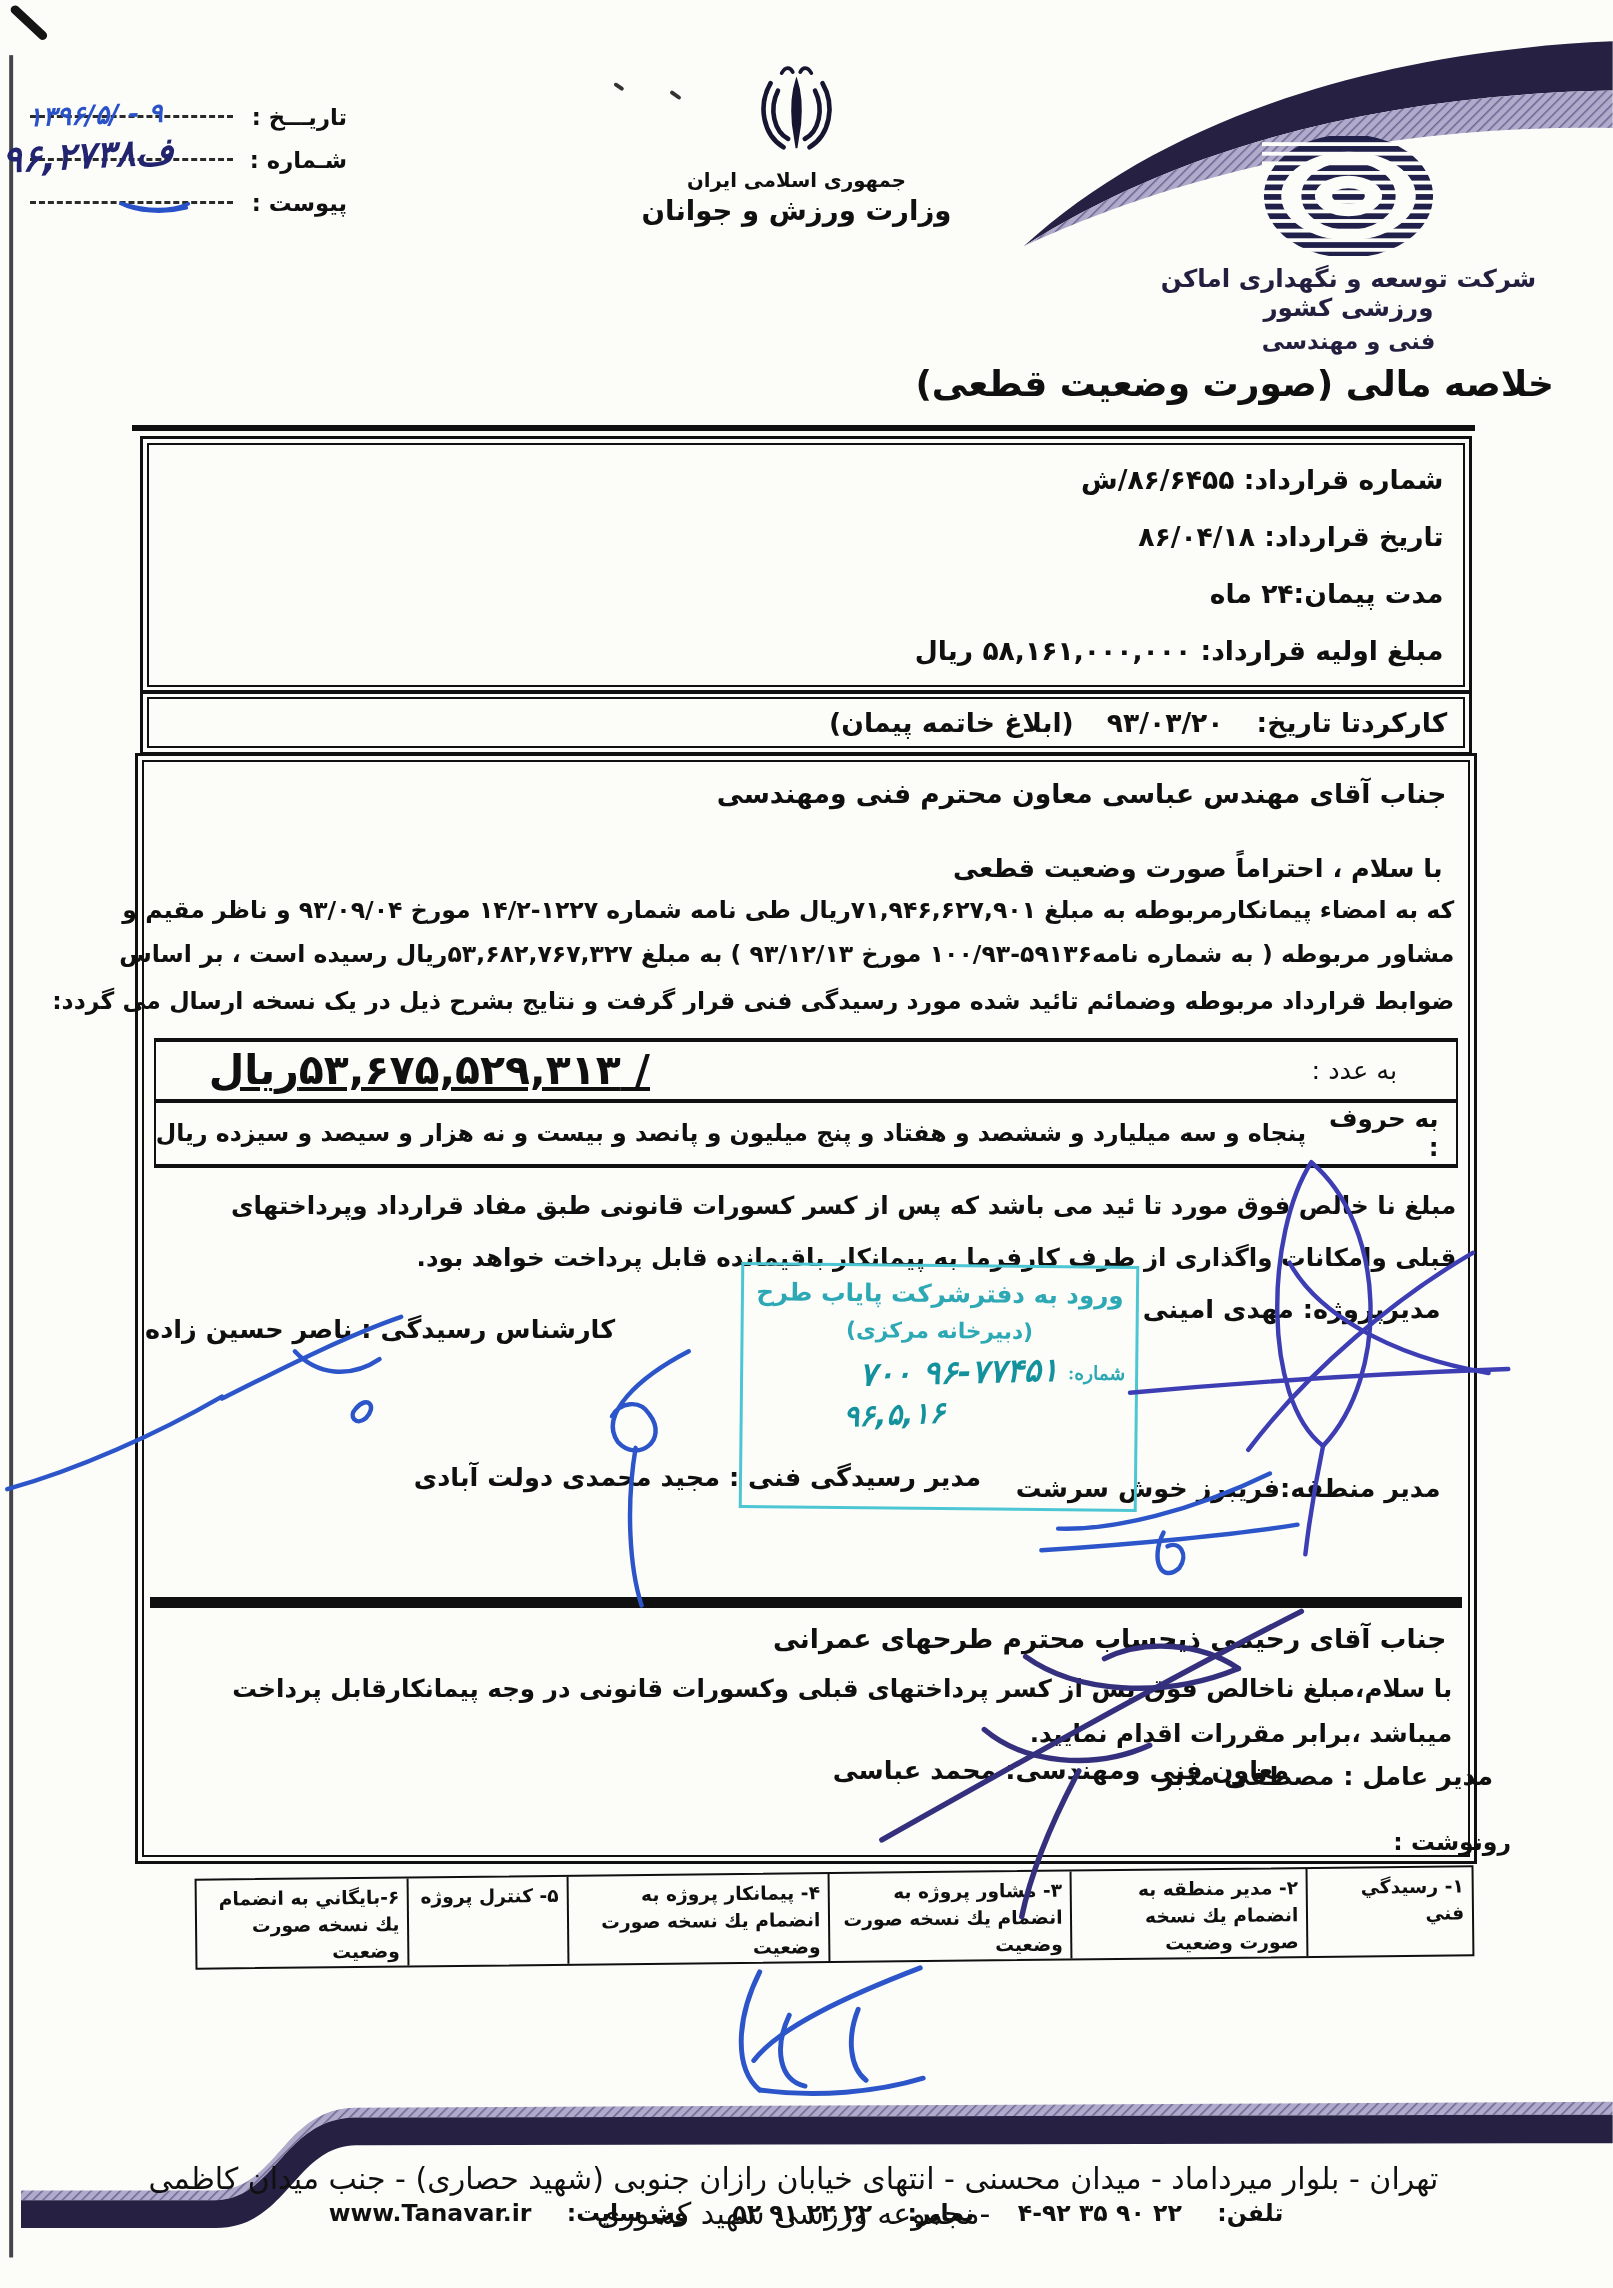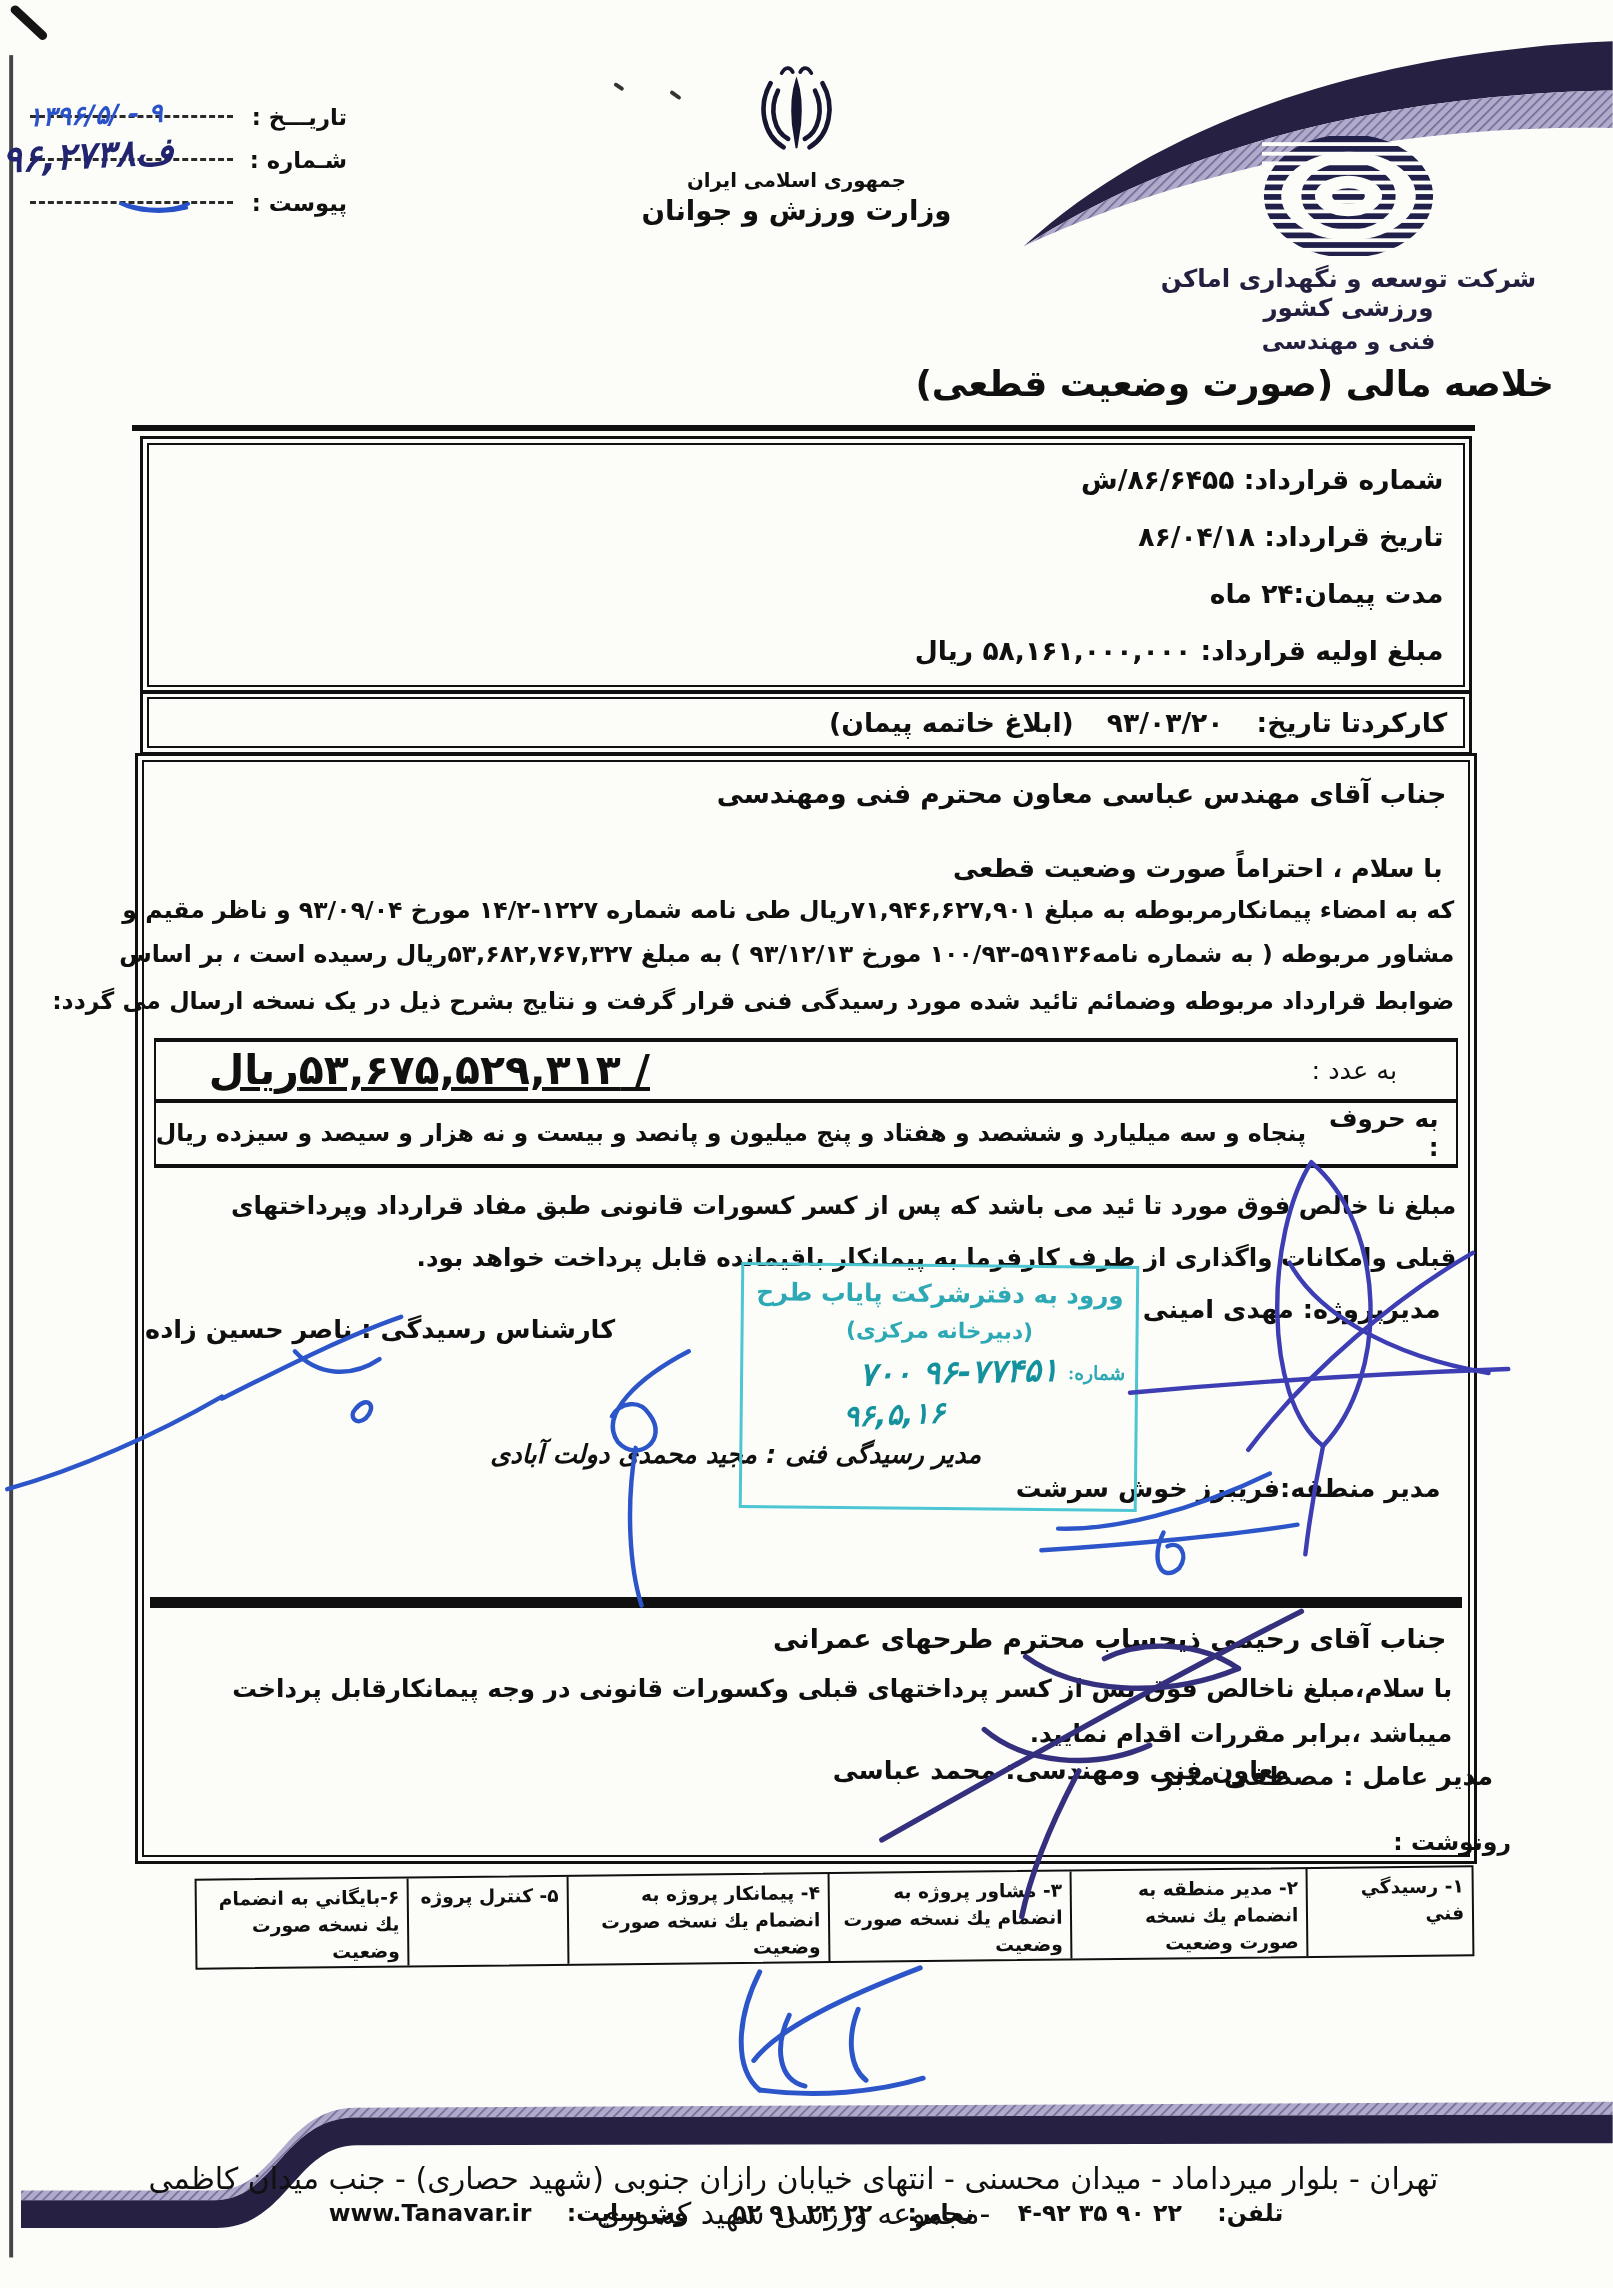--- a/index.html
+++ b/index.html
@@ -65,21 +65,21 @@
   .amount-row2{display:flex; align-items:center; height:61px; padding-right:17.7px; gap:13.8px;}
   .amount-words-label{font-size:24.6px; font-weight:bold;}
   .amount-words-value{font-size:23.6px; font-weight:bold; white-space:nowrap;}
 
   .note-par{top:418px; right:11.8px; left:39px; font-size:24.6px; line-height:2.1; text-align:right;}
 
   .sig-label{font-size:25.6px; white-space:nowrap;}
   .pm{top:532px; right:27.6px;}
   .expert{top:552px; right:853px;}
   .region{top:711px; right:27.6px;}
-  .techrev{top:677px; right:487px;font-style:italic;}
+  .techrev{top:700px; right:487px;}
 
   .heavy-divider{position:absolute; top:835px; right:5.9px; left:5.9px; height:10.8px; background:#101010;}
   .addressee2{top:861px; right:21.7px; font-size:26.6px;}
   .body2{top:904px; right:15.8px; left:29.6px; font-size:24.6px; line-height:1.85; text-align:right;}
   .deputy{top:993px; right:179px;}
   .ceo{top:999px; left:1015px;}
 
   
   .dist-label{position:absolute; right:102px; top:1828px; font-size:23.6px; font-weight:bold; letter-spacing:2px;}
   .dist-table{position:absolute; right:139px; left:196px; top:1872px; height:87px; display:flex; direction:rtl; border:2px solid #101010; transform:rotate(-0.6deg);}

